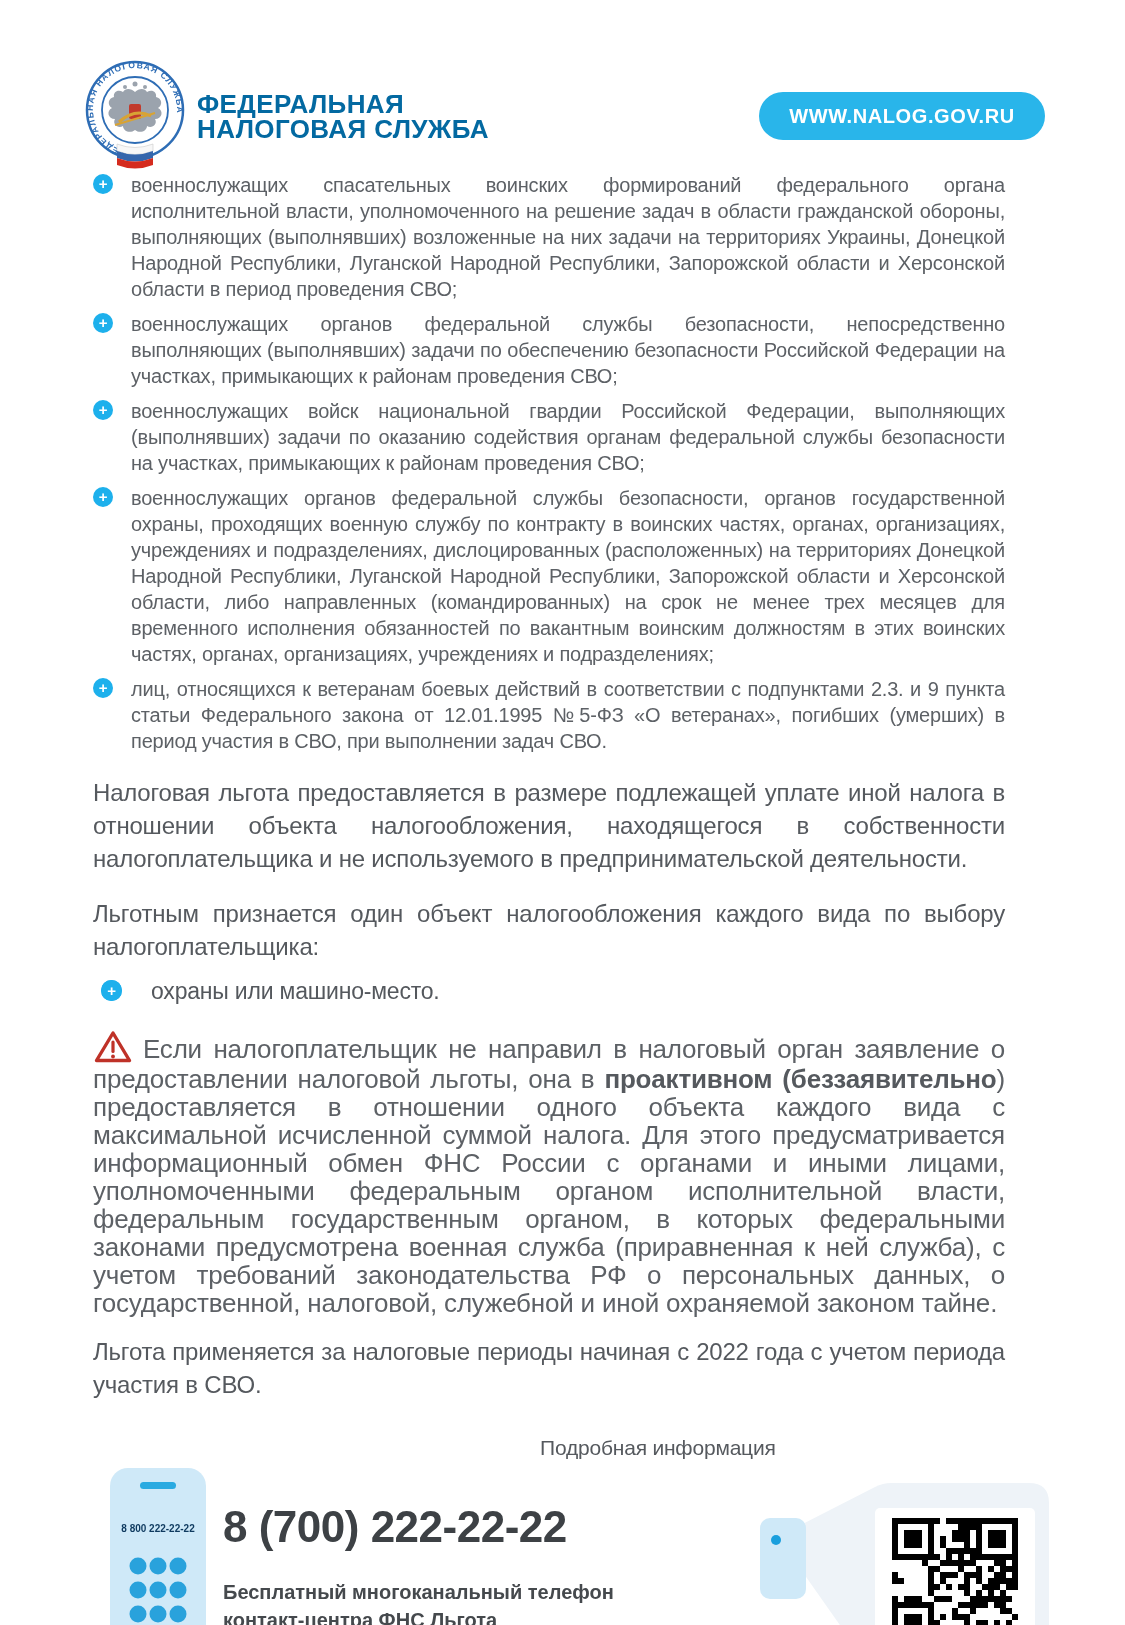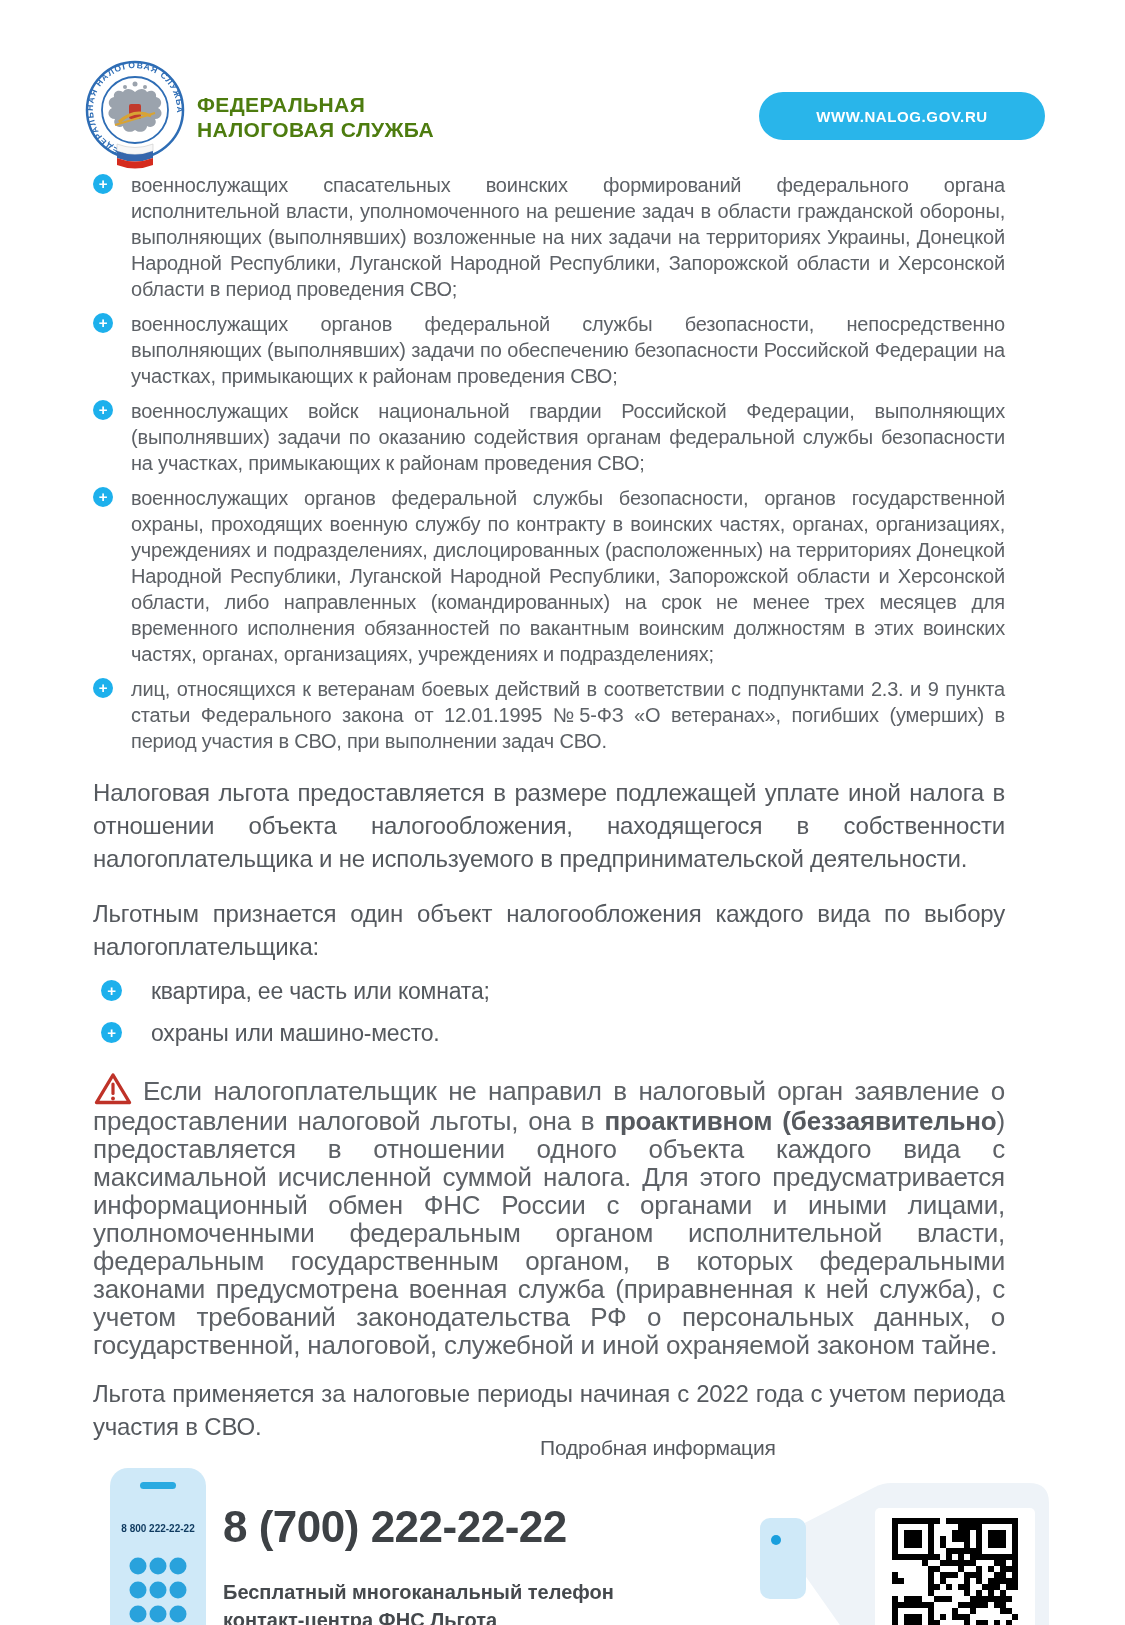--- a/index.html
+++ b/index.html
@@ -5,26 +5,26 @@
   html,body{margin:0;padding:0;background:#ffffff;}
   .page{
     position:relative;width:1125px;height:1625px;overflow:hidden;background:#ffffff;
     font-family:"Liberation Sans",sans-serif;color:#5a5e63;
   }
   
   .header{position:absolute;left:85px;top:58px;right:60px;height:120px;}
   .logo{position:absolute;left:0;top:0;}
   .org-title{
     position:absolute;left:112px;top:34px;
-    font-size:21px;line-height:25px;font-weight:bold;color:#4d7c0f;
+    font-size:26px;line-height:25px;font-weight:bold;color:#0369a1;
     letter-spacing:.4px;text-transform:uppercase;
   }
   .site-pill{
     position:absolute;right:20px;top:34px;width:286px;height:48px;border-radius:24px;
-    background:#29b5ea;color:#ffffff;font-size:15px;letter-spacing:.6px;
+    background:#29b5ea;color:#ffffff;font-size:20px;letter-spacing:.6px;
     display:flex;align-items:center;justify-content:center;font-weight:bold;
   }
   
   .content{position:absolute;left:93px;top:172px;width:912px;}
   ul{list-style:none;margin:0;padding:0;}
   .main-list li{
     position:relative;padding-left:38px;margin-bottom:9px;
     font-size:20px;line-height:26px;text-align:justify;color:#5d6166;letter-spacing:-.2px;
   }
   .dot{
@@ -100,21 +100,21 @@
       <li><span class="dot"></span><span>военнослужащих войск национальной гвардии Российской Федерации, выполняющих (выполнявших) задачи по оказанию содействия органам федеральной службы безопасности на участках, примыкающих к районам проведения СВО;</span></li>
       <li><span class="dot"></span><span>военнослужащих органов федеральной службы безопасности, органов государственной охраны, проходящих военную службу по контракту в воинских частях, органах, организациях, учреждениях и подразделениях, дислоцированных (расположенных) на территориях Донецкой Народной Республики, Луганской Народной Республики, Запорожской области и Херсонской области, либо направленных (командированных) на срок не менее трех месяцев для временного исполнения обязанностей по вакантным воинским должностям в этих воинских частях, органах, организациях, учреждениях и подразделениях;</span></li>
       <li><span class="dot"></span><span>лиц, относящихся к ветеранам боевых действий в соответствии с подпунктами 2.3. и 9 пункта статьи Федерального закона от 12.01.1995 №5-ФЗ «О ветеранах», погибших (умерших) в период участия в СВО, при выполнении задач СВО.</span></li>
     </ul>
 
     <p class="big">Налоговая льгота предоставляется в размере подлежащей уплате иной налога в отношении объекта налогообложения, находящегося в собственности налогоплательщика и не используемого в предпринимательской деятельности.</p>
 
     <p class="big">Льготным признается один объект налогообложения каждого вида по выбору налогоплательщика:</p>
 
     <ul class="obj-list">
-      <li><span class="dot"></span><span>квартира, ее часть или комната;</span></li>
+      <li><span class="dot"></span></li>
       <li><span class="dot"></span><span>охраны или машино-место.</span></li>
     </ul>
 
     <p class="warning"><svg class="warn-tri" width="40" height="36" viewBox="0 0 40 36">
           <path d="M20 4 L36.5 31.5 H3.5 Z" fill="none" stroke="#bf3228" stroke-width="3.4" stroke-linejoin="round"></path>
           <line x1="20" y1="13" x2="20" y2="22.5" stroke="#bf3228" stroke-width="3.2" stroke-linecap="round"></line>
           <circle cx="20" cy="27.5" r="1.9" fill="#bf3228"></circle>
         </svg><span>Если налогоплательщик не направил в налоговый орган заявление о предоставлении налоговой льготы, она в </span><b>проактивном (беззаявительно</b><span>) предоставляется в отношении одного объекта каждого вида с максимальной исчисленной суммой налога. Для этого предусматривается информационный обмен ФНС России с органами и иными лицами, уполномоченными федеральным органом исполнительной власти, федеральным государственным органом, в которых федеральными законами предусмотрена военная служба (приравненная к ней служба), с учетом требований законодательства РФ о персональных данных, о государственной, налоговой, служебной и иной охраняемой законом тайне.</span></p>
 
     <p class="big closing">Льгота применяется за налоговые периоды начиная с 2022 года с учетом периода участия в СВО.</p>

